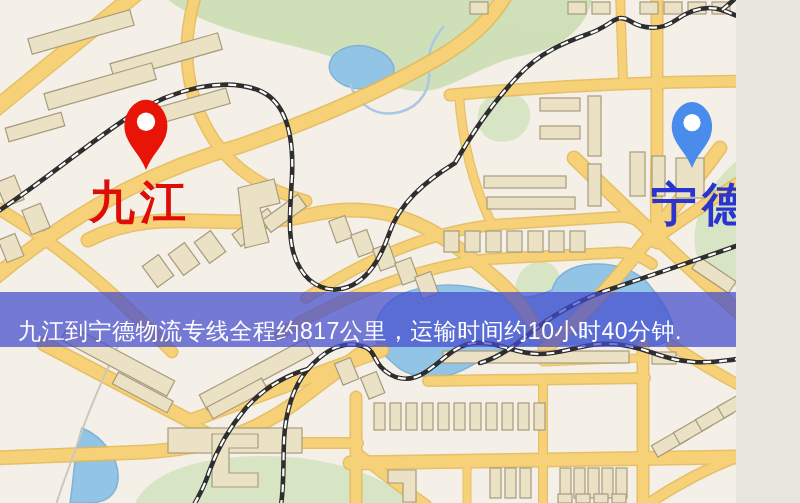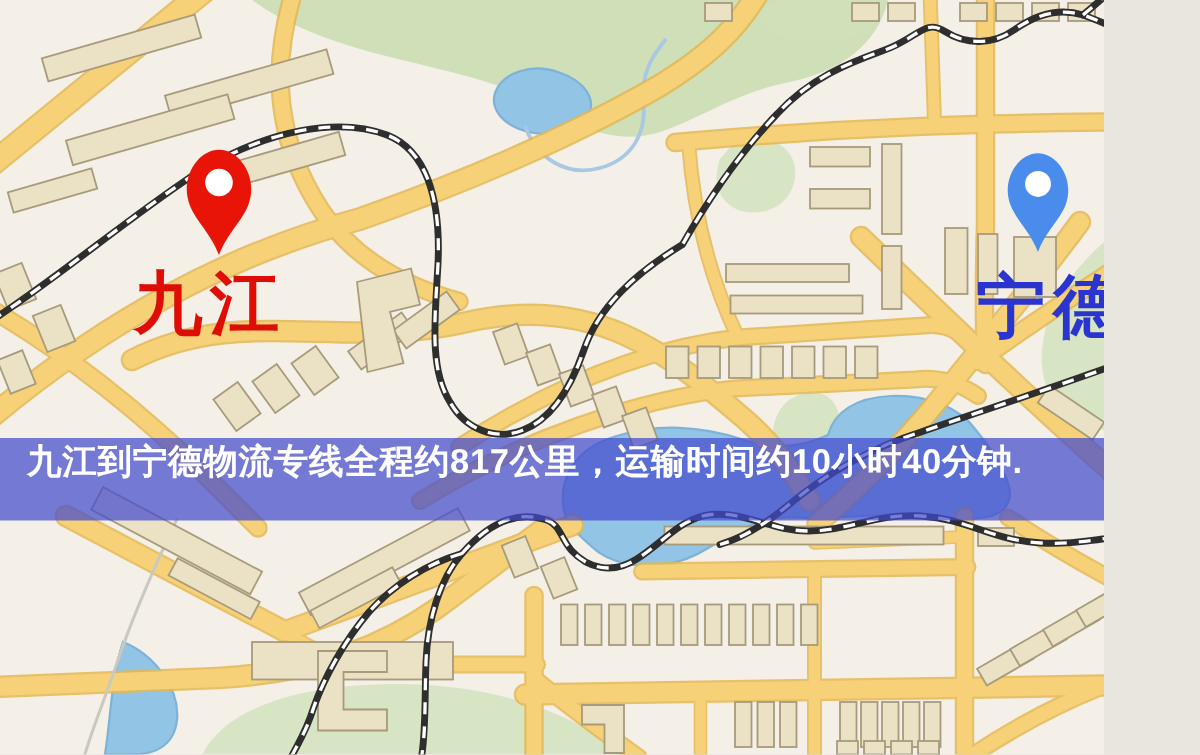--- a/index.html
+++ b/index.html
@@ -16,22 +16,22 @@
   .park{fill:#cfe0b8;stroke:none;}
   .park2{fill:#d8e5c4;stroke:none;}
   .wtr{fill:#92c4e6;stroke:#7fb2d8;stroke-width:1.5;}
   .map-label{
     font-family:"Liberation Serif","DejaVu Serif",serif;
     font-size:46px;font-weight:bold;letter-spacing:5px;text-anchor:middle;
   }
   .banner{
     position:absolute;left:0;top:292px;width:800px;height:55px;
     background:rgba(67,75,205,0.72);
-    display:flex;align-items:flex-start;box-sizing:border-box;padding-left:18px;
-    color:#ffffff;font-size:23px;letter-spacing:.5px;white-space:nowrap;font-weight:bold;
+    display:flex;align-items:flex-end;box-sizing:border-box;padding-left:18px;
+    color:#ffffff;font-size:23px;letter-spacing:.5px;white-space:nowrap;
   }
 </style>
 </head>
 <body>
 
 <div class="stage">
 <svg width="800" height="503" viewBox="0 0 800 503">
   <defs>
 
     <path id="r1" d="M-6,110 L136,-6"></path>

